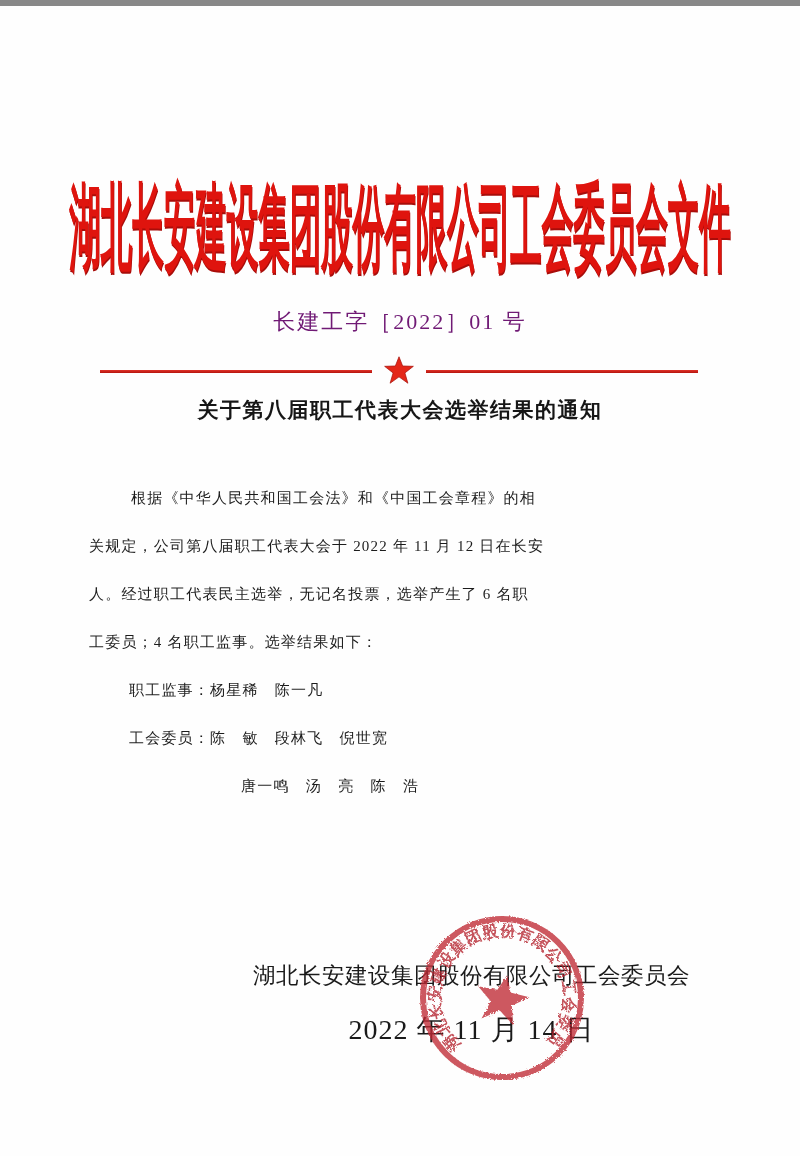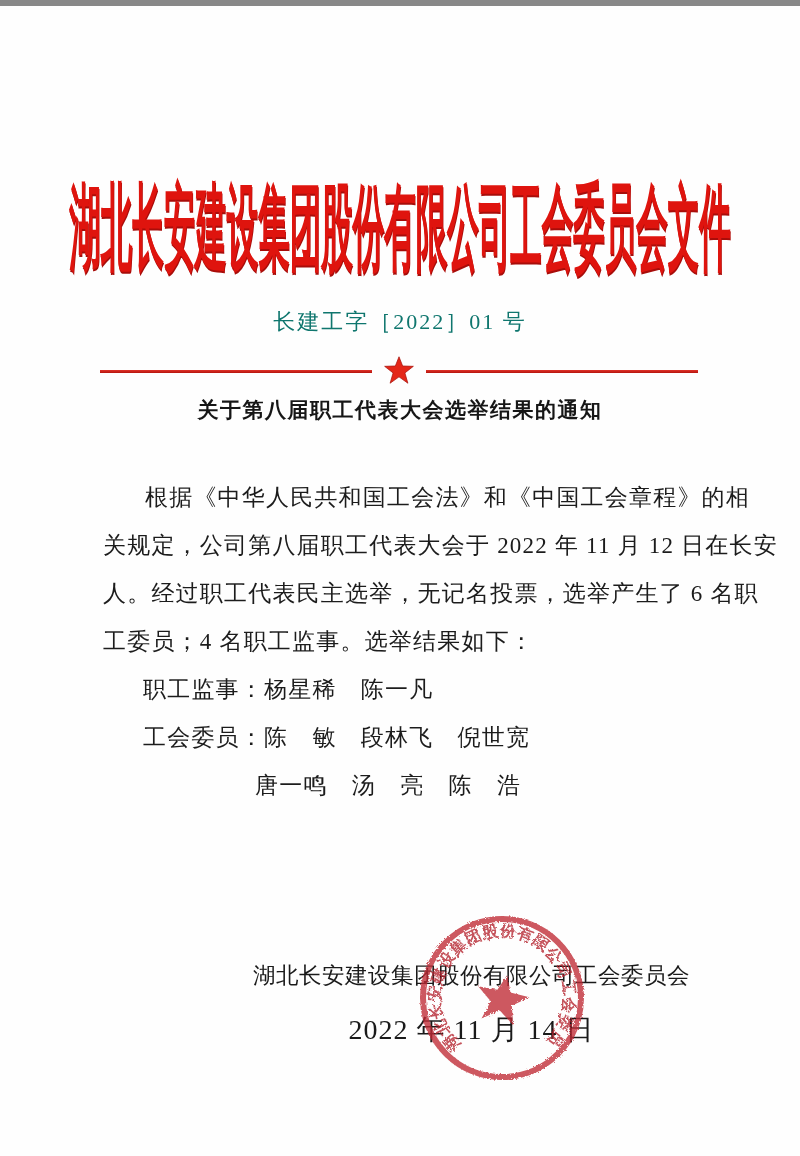--- a/index.html
+++ b/index.html
@@ -29,21 +29,21 @@
     white-space:nowrap;
     text-shadow:0.6px 0.6px 0 #a80d0a;
   }
   
   .doc-number{
     position:absolute;
     left:0; right:0; top:301px;
     text-align:center;
     font-size:22px;
     letter-spacing:2px;
-    color:#0f766e;
+    color:#701a75;
   }
   
   .divider{
     position:absolute;
     left:100px; top:349px;
     width:598px; height:32px;
     display:flex;
     align-items:center;
   }
   .divider .bar{
@@ -63,23 +63,23 @@
     left:0; right:0; top:390px;
     text-align:center;
     font-size:21px;
     font-weight:bold;
     letter-spacing:1.5px;
     color:#161616;
   }
   
   .body-text{
     position:absolute;
-    left:103px; top:468px;
+    left:89px; top:468px;
     width:614px;
-    font-size:23px;
+    font-size:15px;
     line-height:48px;
     letter-spacing:1.2px;
     color:#1c1c1c;
   }
   .body-line{white-space:nowrap;}
   .ind-first{padding-left:42px;}
   .ind-label{padding-left:40px;}
   .ind-names{padding-left:152px;}
   
   .sign-block{

